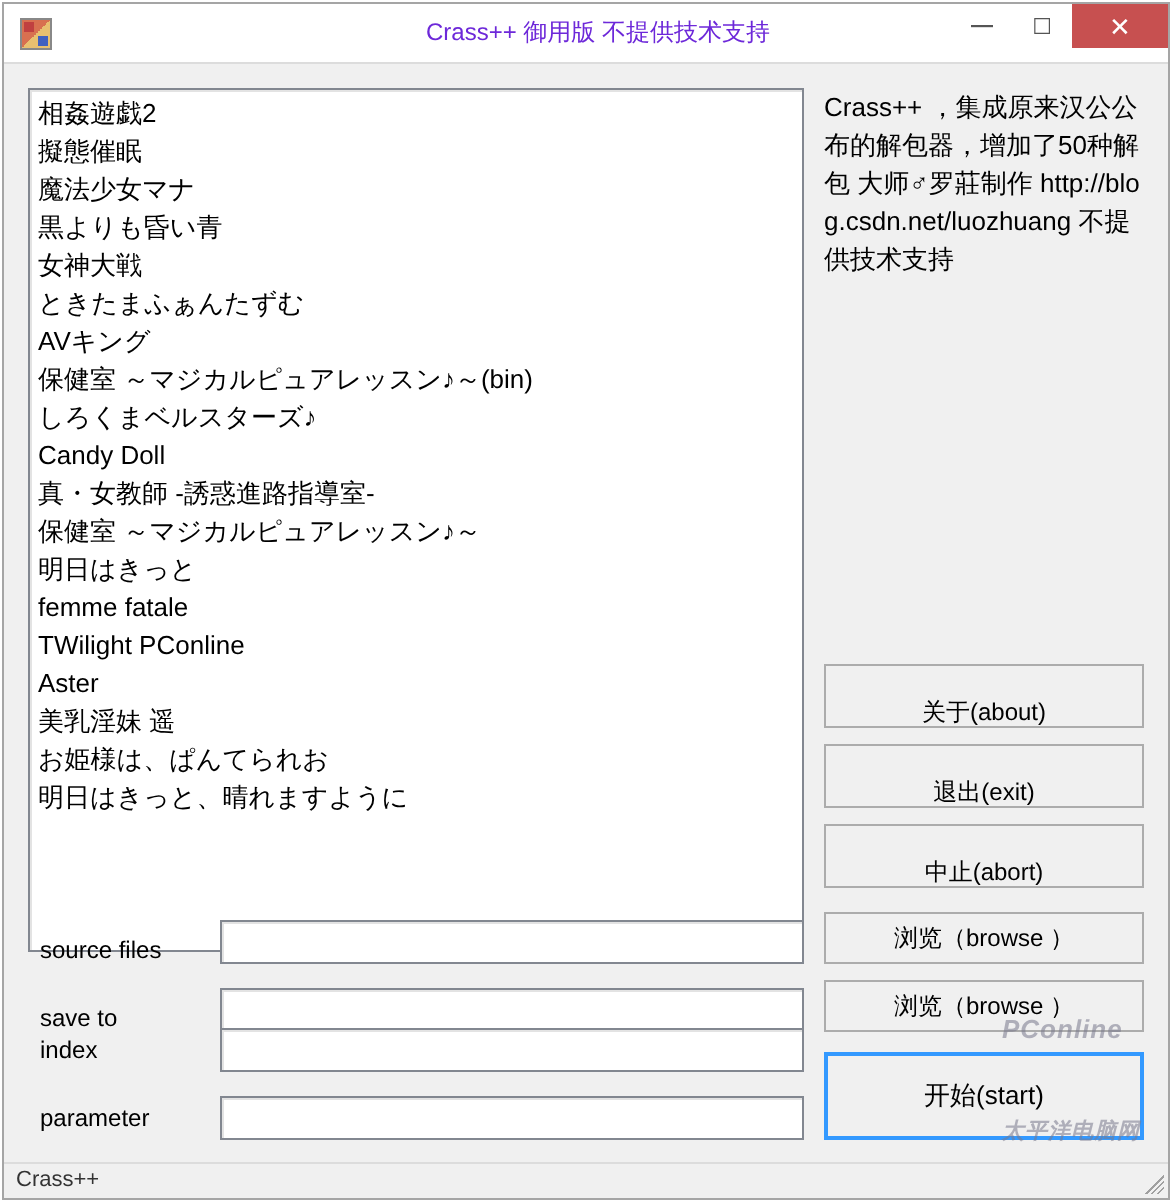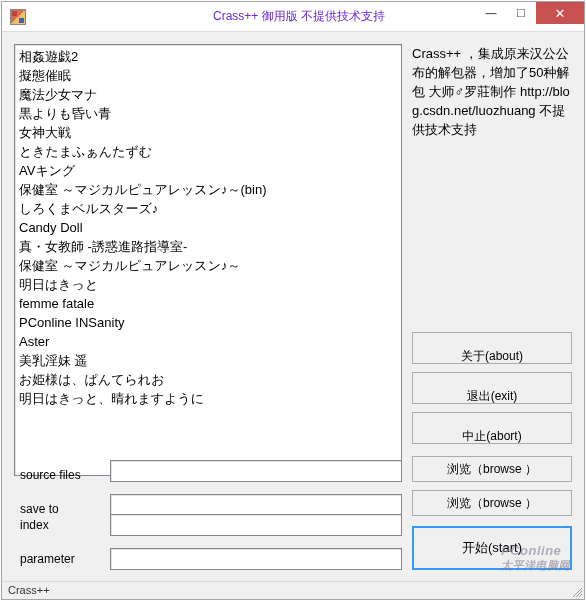--- a/index.html
+++ b/index.html
@@ -218,20 +218,21 @@
   font-style: italic;
   color: rgba(120,120,140,0.55);
   pointer-events: none;
   letter-spacing: 0.5px;
   font-weight: bold;
 }
 .watermark .sub {
   display: block;
   font-size: 11px;
   text-align: left;
+  margin-top: 36px;
 }
 
 .listbox::-webkit-scrollbar { width: 17px; }
 .listbox::-webkit-scrollbar-track { background: #f0f0f0; }
 .listbox::-webkit-scrollbar-thumb { background: #cdcdcd; border: 1px solid #a6a6a6; }
 .listbox::-webkit-scrollbar-button { background: #f0f0f0; height: 17px; border: 1px solid #dcdcdc; }
 </style>
 </head>
 <body>
 
@@ -256,21 +257,21 @@
           <div class="item">女神大戦</div>
           <div class="item">ときたまふぁんたずむ</div>
           <div class="item">AVキング</div>
           <div class="item">保健室 ～マジカルピュアレッスン♪～(bin)</div>
           <div class="item">しろくまベルスターズ♪</div>
           <div class="item">Candy Doll</div>
           <div class="item">真・女教師 -誘惑進路指導室-</div>
           <div class="item">保健室 ～マジカルピュアレッスン♪～</div>
           <div class="item">明日はきっと</div>
           <div class="item">femme fatale</div>
-          <div class="item">PConline INSanity</div>
+          <div class="item">TWilight PConline</div>
           <div class="item">Aster</div>
           <div class="item">美乳淫妹 遥</div>
           <div class="item">お姫様は、ぱんてられお</div>
           <div class="item">明日はきっと、晴れますように</div>
         </div>
       <div class="right-col">
         <div class="info-text">Crass++ ，集成原来汉公公布的解包器，增加了50种解包 大师♂罗莊制作 http://blog.csdn.net/luozhuang    不提供技术支持</div>
         <div class="btn-stack">
           <button class="btn">关于(about)</button>
           <button class="btn">退出(exit)</button>

